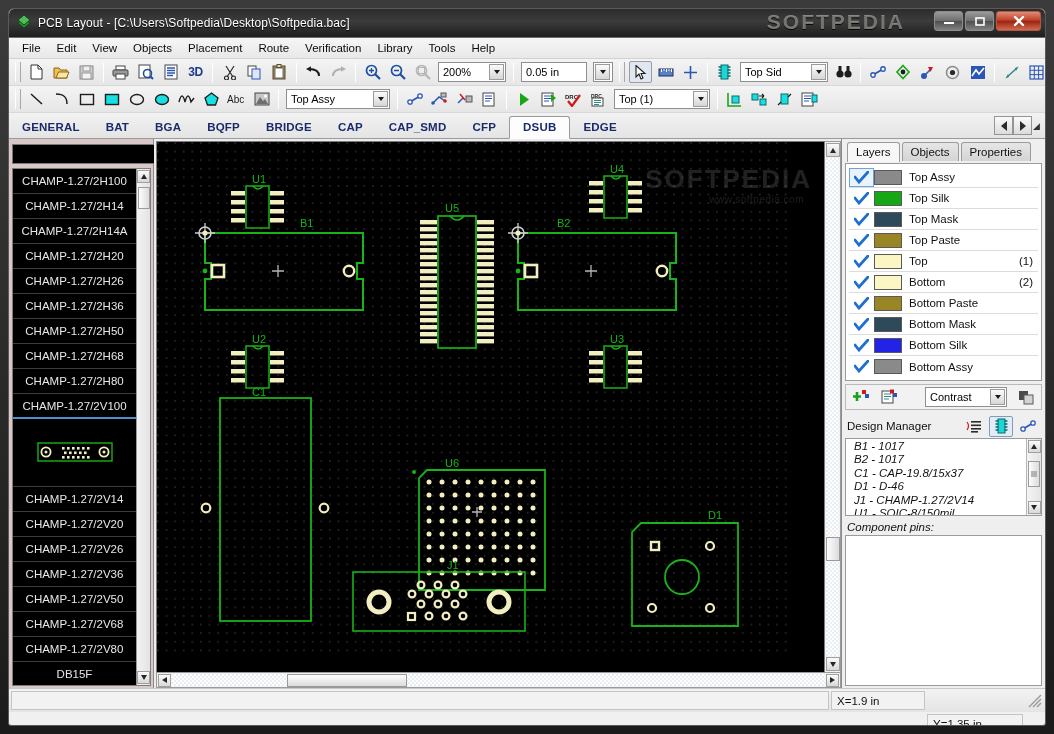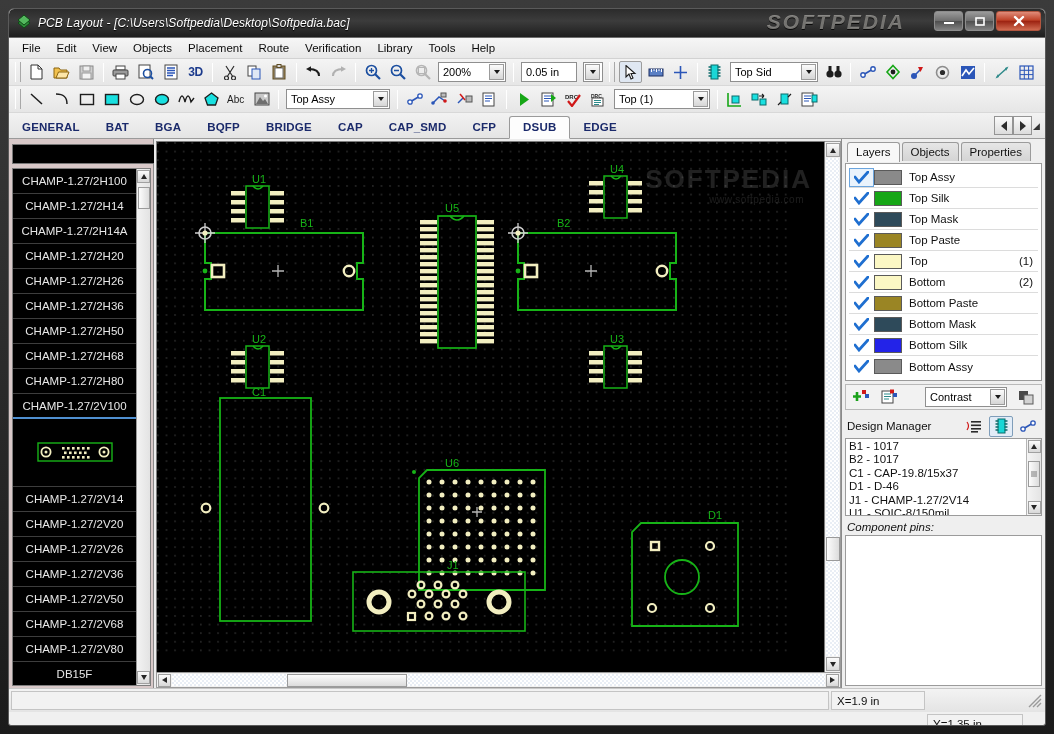--- a/index.html
+++ b/index.html
@@ -28,21 +28,20 @@
   }
   .titlebar {
     position: relative;
     height: 29px;
     background: linear-gradient(180deg,#2b2b2b 0%,#3c3c3c 42%,#1e1e1e 100%);
     border-bottom: 1px solid #6d6d6d;
     border-radius: 5px 5px 0 0;
     display: flex; align-items: center;
     padding-left: 6px;
     overflow: hidden;
-    font-style: italic;
   }
   .tb-icon { width: 18px; height: 18px; margin-right: 5px; flex: 0 0 auto; }
   .tb-title {
     color: #ffffff; font-size: 12px; letter-spacing: .1px;
     text-shadow: 0 1px 1px #000; white-space: nowrap;
     font-family: "Liberation Sans", sans-serif;
   }
   .tb-watermark {
     position: absolute; right: 140px; top: 1px;
     font-size: 21px; font-weight: bold; letter-spacing: 2px;
@@ -337,21 +336,21 @@
   .dmhead .t { flex: 1 1 auto; }
   .dmbtn {
     width: 24px; height: 21px; display:flex; align-items:center; justify-content:center;
     border: 1px solid transparent; border-radius: 2px;
   }
   .dmbtn.active { border-color:#7f9db9; background:#e2ecf7; }
   .dmlist {
     height: 78px; border: 1px solid #9b9b9b; background: #fff;
     display: flex; overflow: hidden; margin-bottom: 3px;
   }
-  .dmlist .items { flex:1 1 auto; padding: 1px 0 0 3px; }
+  .dmlist .items { flex:1 1 auto; padding: 1px 0 0 8px; font-style: italic; }
   .dmitem { font-size: 11.5px; color: #111; line-height: 13.4px; white-space: nowrap; }
   .dmsb {
     width: 15px; flex: 0 0 auto; background: linear-gradient(90deg,#f4f4f4,#e4e4e4);
     border-left: 1px solid #b5b5b5;
     display:flex; flex-direction:column; align-items:center; justify-content:space-between;
     padding: 1px 0; position: relative;
   }
   .dmsb .dthumb { position:absolute; top:22px; left:1px; width:12px; height:26px;
     background:linear-gradient(90deg,#fdfdfd,#dcdcdc); border:1px solid #9b9b9b;
     display:flex; align-items:center; justify-content:center; }
@@ -525,21 +524,21 @@
             <path d="M10 10 L15 15" stroke="#b5b5b5" stroke-width="2.2"></path>
             <rect x="3.5" y="3.5" width="6" height="6" fill="none" stroke="#b5b5b5"></rect>
           </svg>
     </div>
 
     <div class="combo" style="width:68px;">
       <span class="cv">200%</span>
       <span class="arrow"></span>
     </div>
     <div class="sep"></div>
-    <div class="field" style="width:56px;">0.05 in</div>
+    <div class="field" style="width:66px;">0.05 in</div>
     <div class="combo" style="width:20px;padding-left:0;">
       <span class="arrow"></span>
     </div>
 
     <div class="grip"></div>
     <div class="tbtn active">
       <svg width="12" height="15" viewBox="0 0 12 15">
             <polygon points="1,0.5 1,12 4,9 6,14 8,13 6,8.5 10,8.5" fill="#fff" stroke="#1d1d1d" stroke-width="1.1"></polygon>
           </svg>
     </div>

